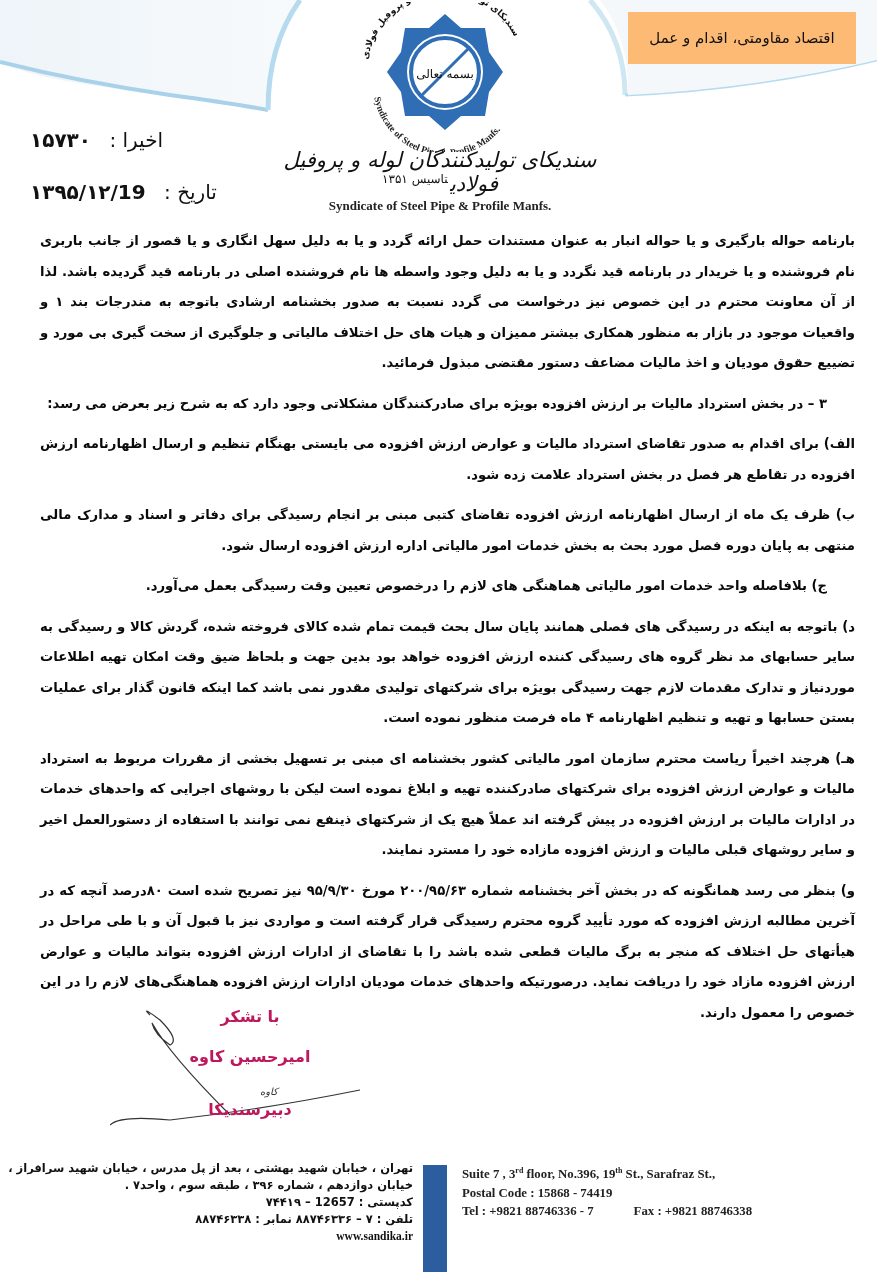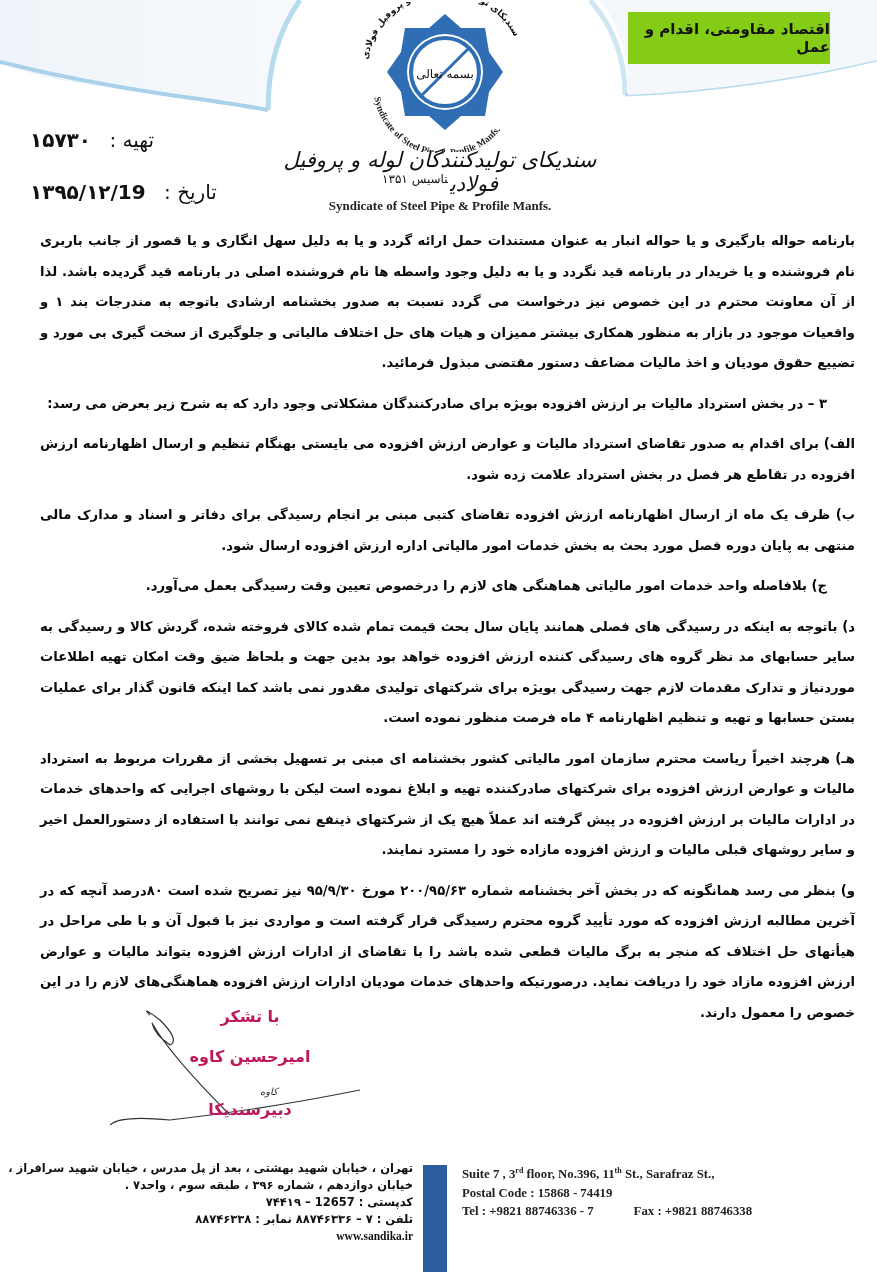--- a/index.html
+++ b/index.html
@@ -4,25 +4,25 @@
 <style>
   html, body { margin: 0; padding: 0; }
   body {
     width: 877px; height: 1280px; position: relative; overflow: hidden;
     background: #ffffff;
     font-family: "DejaVu Sans", sans-serif;
     color: #111;
   }
   .header-swoosh { position: absolute; left: 0; top: 0; width: 877px; height: 215px; }
   .slogan-box {
-    position: absolute; left: 628px; top: 12px; width: 202px; height: 52px;
-    background: #84cc16;
+    position: absolute; left: 628px; top: 12px; width: 228px; height: 52px;
+    background: #fdba74;
     display: flex; align-items: center; justify-content: center;
     direction: rtl;
-    font-weight: bold; font-size: 15px; color: #111;
+    font-weight: normal; font-size: 15px; color: #111;
   }
   .logo { position: absolute; left: 345px; top: 2px; width: 200px; height: 150px; }
   .org-fa {
     position: absolute; left: 280px; top: 148px; width: 320px; text-align: center;
     direction: rtl; font-family: "DejaVu Serif", serif; font-style: italic; font-size: 21px; color: #111;
   }
   .org-fa .est { font-size: 12px; font-style: normal; vertical-align: super; margin-right: 2px; }
   .org-en {
     position: absolute; left: 290px; top: 198px; width: 300px; text-align: center;
     font-family: "Liberation Serif", serif; font-weight: bold; font-size: 13px; color: #222;
@@ -102,21 +102,21 @@
     <textPath href="#ringpath2" startOffset="6%">Syndicate of Steel Pipe &amp; Profile Manfs.</textPath>
   </text>
 </svg>
 
 <div class="org-fa">
   <span>سندیکای تولیدکنندگان لوله و پروفیل فولادی</span><span class="est">تاسیس ۱۳۵۱</span>
 </div>
 <div class="org-en">Syndicate of Steel Pipe &amp; Profile Manfs.</div>
 
 <div class="meta-row" style="top:128px;">
-  <span class="lbl">تهیه :</span>
+  <span class="lbl">اخیرا :</span>
   <span class="val">۱۵۷۳۰</span>
 </div>
 <div class="meta-row" style="top:180px;">
   <span class="lbl">تاریخ :</span>
   <span class="val">۱۳۹۵/۱۲/19</span>
 </div>
 
 <div class="body-text">
   <p>بارنامه حواله بارگیری و یا حواله انبار به عنوان مستندات حمل ارائه گردد و یا به دلیل سهل انگاری و یا قصور از جانب باربری نام فروشنده  و یا خریدار در بارنامه قید نگردد و یا به دلیل وجود واسطه ها نام فروشنده اصلی در بارنامه قید گردیده باشد. لذا از آن معاونت محترم در این خصوص نیز درخواست می گردد نسبت به صدور بخشنامه ارشادی باتوجه به مندرجات بند ۱ و واقعیات موجود در بازار به منظور همکاری بیشتر ممیزان و هیات های حل اختلاف مالیاتی و جلوگیری از سخت گیری بی مورد و تضییع حقوق مودیان و اخذ مالیات مضاعف دستور مقتضی مبذول فرمائید.</p>
   <p class="indent">۳ – در بخش استرداد مالیات بر ارزش افزوده بویژه برای صادرکنندگان مشکلاتی وجود دارد که به شرح زیر بعرض می رسد:</p>
@@ -143,18 +143,18 @@
   <div>تهران ، خیابان شهید بهشتی ، بعد از پل مدرس ، خیابان شهید سرافراز ،</div>
   <div>خیابان دوازدهم ، شماره ۳۹۶ ، طبقه سوم ، واحد۷ .</div>
   <div>کدپستی : 12657 – ۷۴۴۱۹</div>
   <div>تلفن : ۷ – ۸۸۷۴۶۳۳۶    نمابر : ۸۸۷۴۶۳۳۸</div>
   <span class="web">www.sandika.ir</span>
 </div>
 
 <div class="footer-bar"></div>
 
 <div class="footer-en">
-  <div><span>Suite 7 , 3</span><sup>rd</sup><span> floor, No.396, 11</span><sup>th</sup><span> St., Sarafraz St.,</span></div>
+  <div><span>Suite 7 , 3</span><sup>rd</sup><span> floor, No.396, 19</span><sup>th</sup><span> St., Sarafraz St.,</span></div>
   <div>Postal Code : 15868 - 74419</div>
   <div>
     <span>Tel : +9821 88746336 - 7</span><span class="fax">Fax : +9821 88746338</span>
   </div>
 </div>
 
 </body></html>

